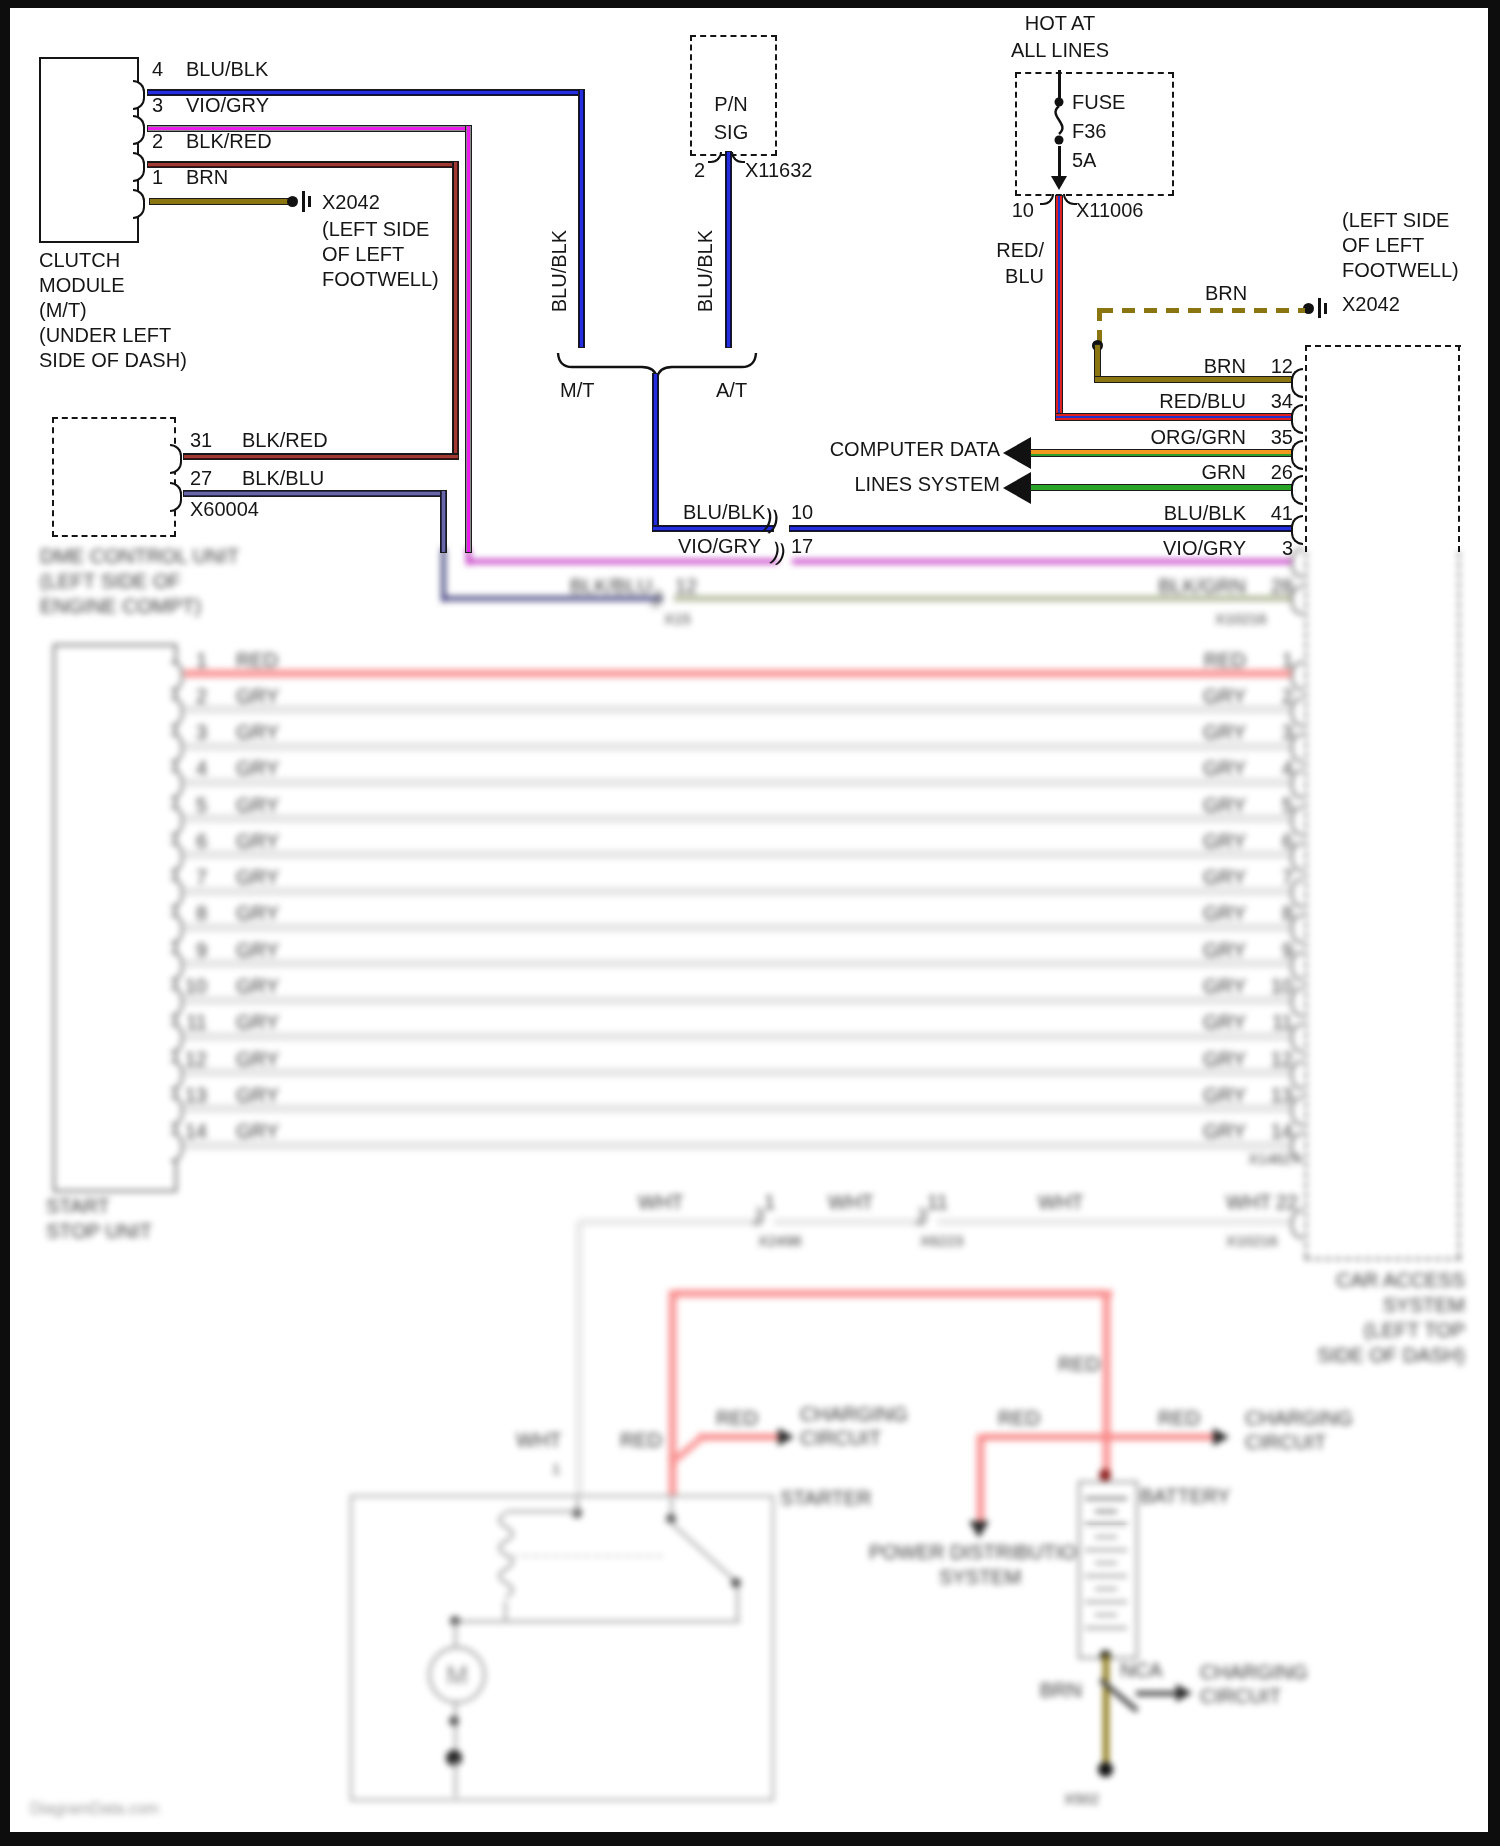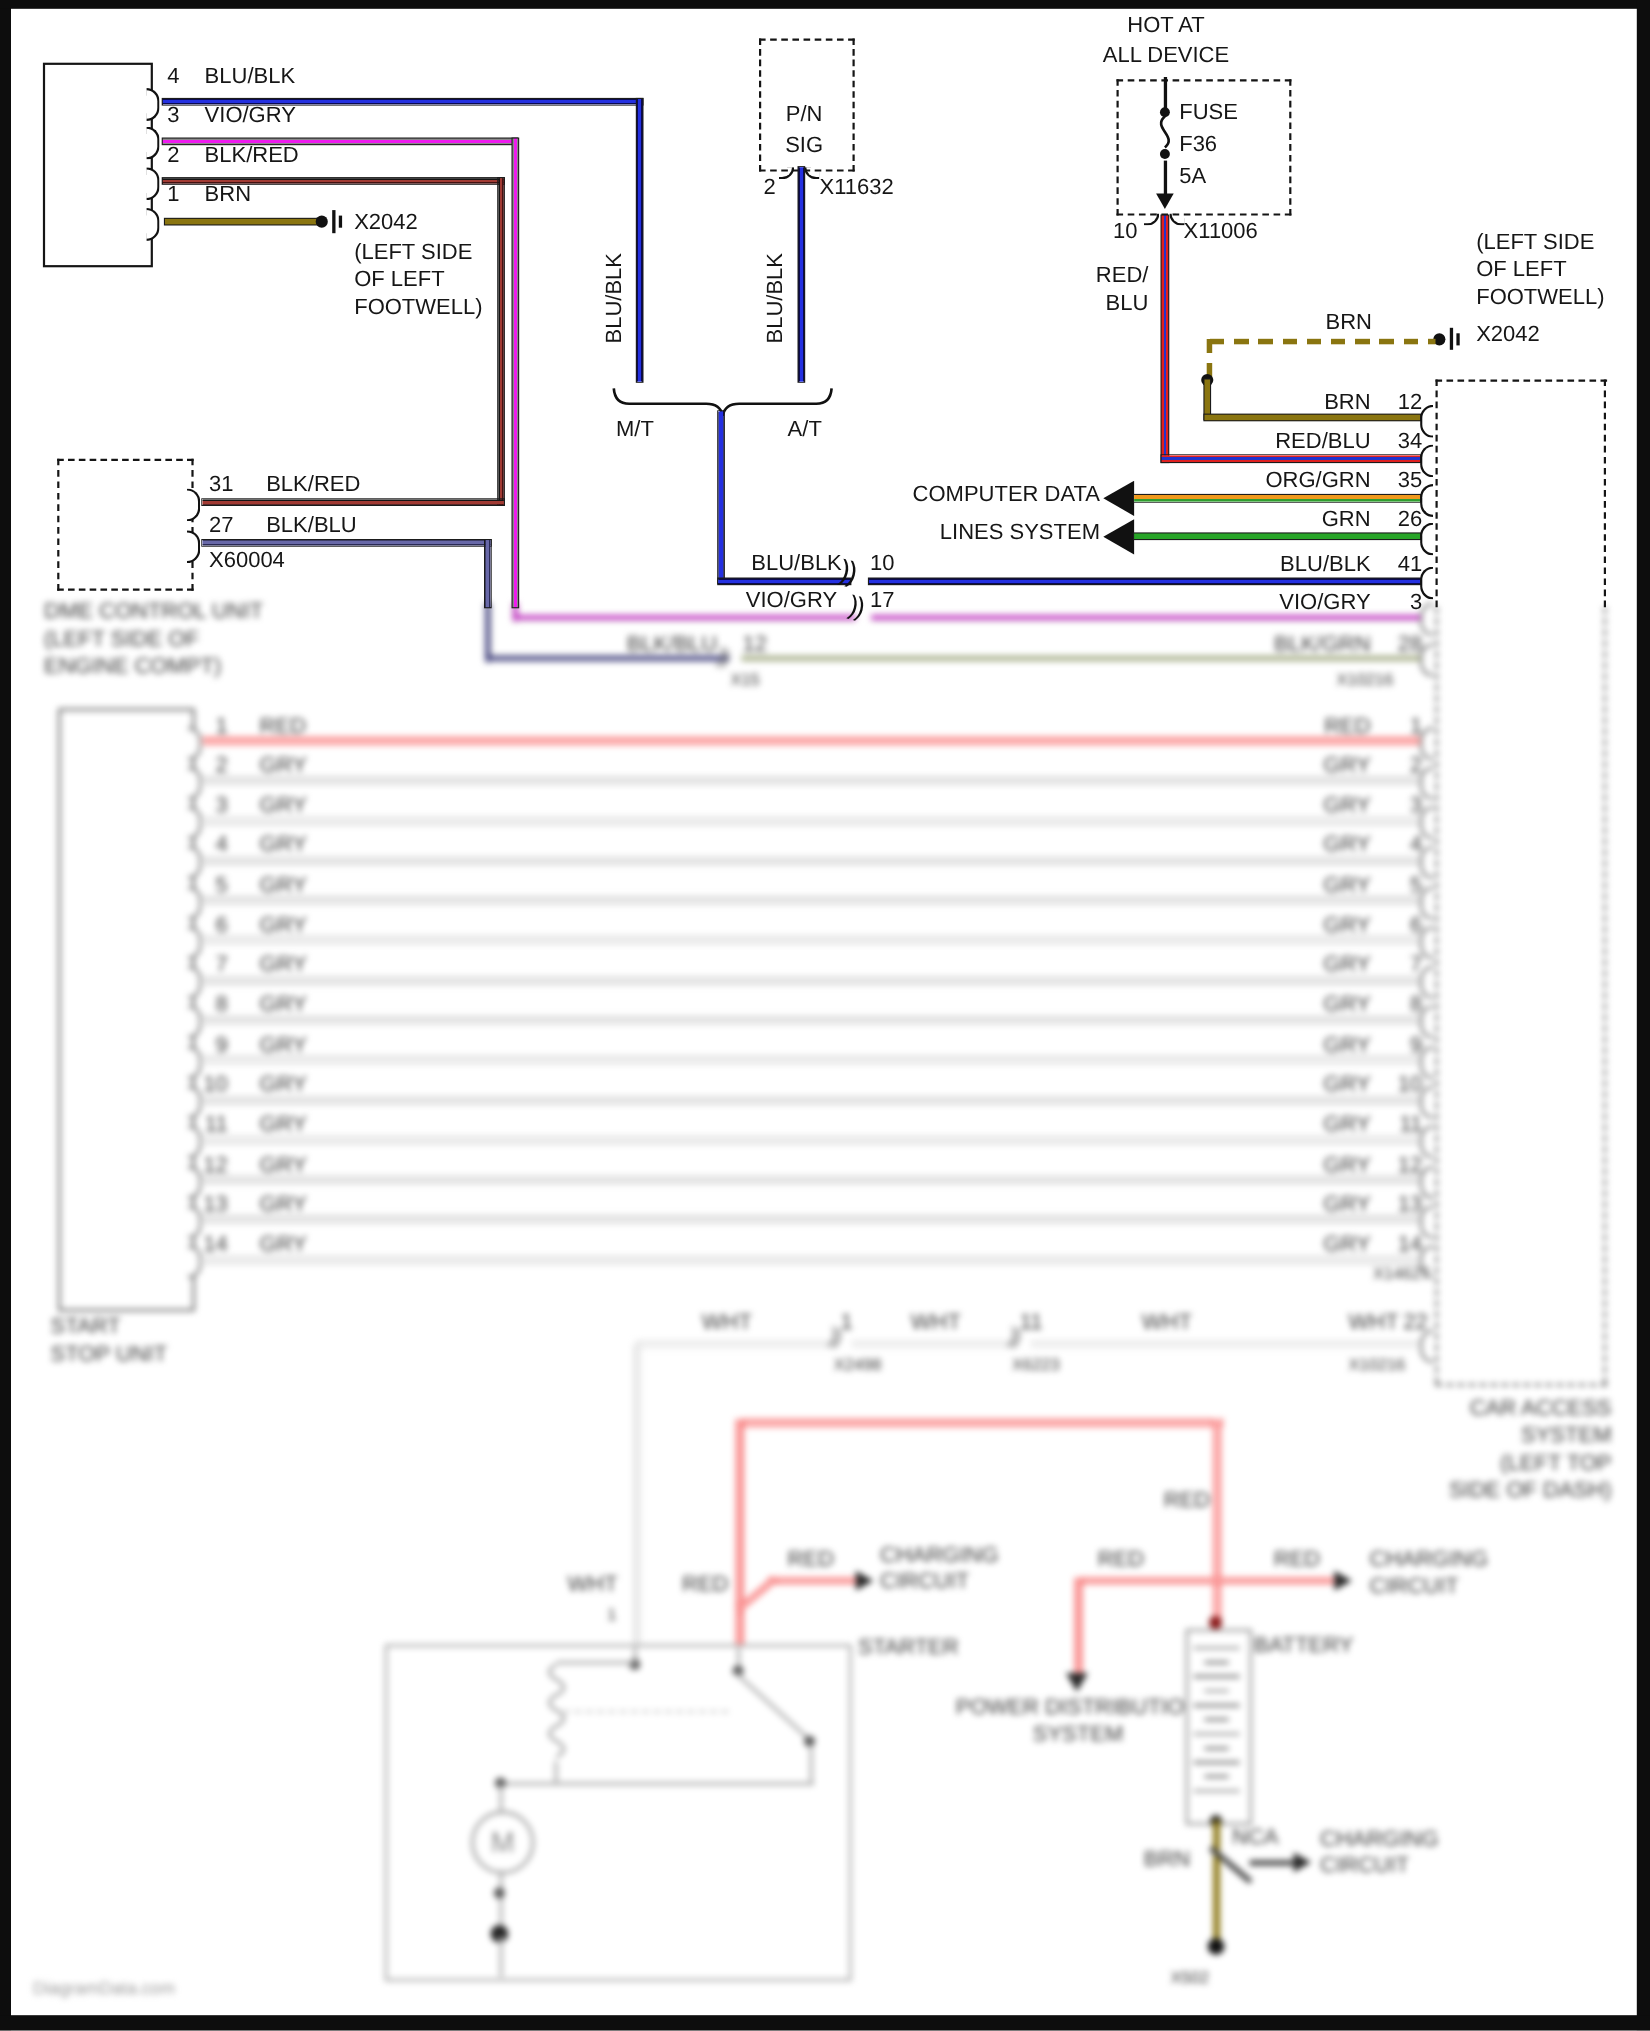--- a/index.html
+++ b/index.html
@@ -301,20 +301,25 @@
     <i class="arc arcR" style="left:133px;top:152px"></i>
     <i class="arc arcR" style="left:133px;top:189px"></i>
     <div class="t" style="left:152px;top:57px">4</div>
     <div class="t" style="left:186px;top:57px">BLU/BLK</div>
     <div class="t" style="left:152px;top:93px">3</div>
     <div class="t" style="left:186px;top:93px">VIO/GRY</div>
     <div class="t" style="left:152px;top:129px">2</div>
     <div class="t" style="left:186px;top:129px">BLK/RED</div>
     <div class="t" style="left:152px;top:165px">1</div>
     <div class="t" style="left:186px;top:165px">BRN</div>
+    <div class="t" style="left:39px;top:248px">CLUTCH
+MODULE
+(M/T)
+(UNDER LEFT
+SIDE OF DASH)</div>
 
     <i class="w c1 sh" style="left:148px;top:90px;width:436px"></i>
     <i class="w c1v sh" style="left:579px;top:90px;width:5px;height:257px"></i>
     <i class="w c2 sh" style="left:148px;top:126px;width:322px"></i>
     <i class="w c2v sh" style="left:466px;top:126px;width:5px;height:426px"></i>
     <i class="w c3 sh" style="left:148px;top:162px;width:310px"></i>
     <i class="w c3v sh" style="left:453px;top:162px;width:5px;height:297px"></i>
     <i class="w c4 sh" style="left:150px;top:199px;width:143px"></i>
     <i class="dot" style="left:287px;top:196px;width:11px;height:11px"></i>
     <i class="bar" style="left:302px;top:191px;width:2.5px;height:21px"></i>
@@ -346,21 +351,21 @@
     <i class="w c1 sh" style="left:653px;top:526px;width:120px"></i>
     <i class="brk" style="left:764px;top:504px">))</i>
     <i class="brk" style="left:772px;top:538px;font-size:24px">))</i>
     <i class="w c1 sh" style="left:790px;top:526px;width:501px"></i>
     <div class="t" style="left:683px;top:500px">BLU/BLK</div>
     <div class="t" style="left:791px;top:500px">10</div>
     <div class="t" style="left:678px;top:534px">VIO/GRY</div>
     <div class="t" style="left:791px;top:534px">17</div>
 
     <div class="t tc" style="left:975px;top:10px;width:170px;line-height:27px">HOT AT
-ALL DEVICE</div>
+ALL LINES</div>
     <div class="dbox" style="left:1015px;top:72px;width:155px;height:120px"></div>
     <i class="bar" style="left:1058px;top:70px;width:2.5px;height:30px"></i>
     <div style="position:absolute;left:1047px;top:96px">
       <svg width="24" height="52">
           <circle cx="12" cy="6" r="4.5" fill="#111"></circle>
           <path d="M12,10 C0,20 24,28 12,38" fill="none" stroke="#111" stroke-width="2.4"></path>
           <circle cx="12" cy="44" r="4.5" fill="#111"></circle>
         </svg>
     </div>
     <i class="bar" style="left:1058px;top:146px;width:2.5px;height:32px"></i>

